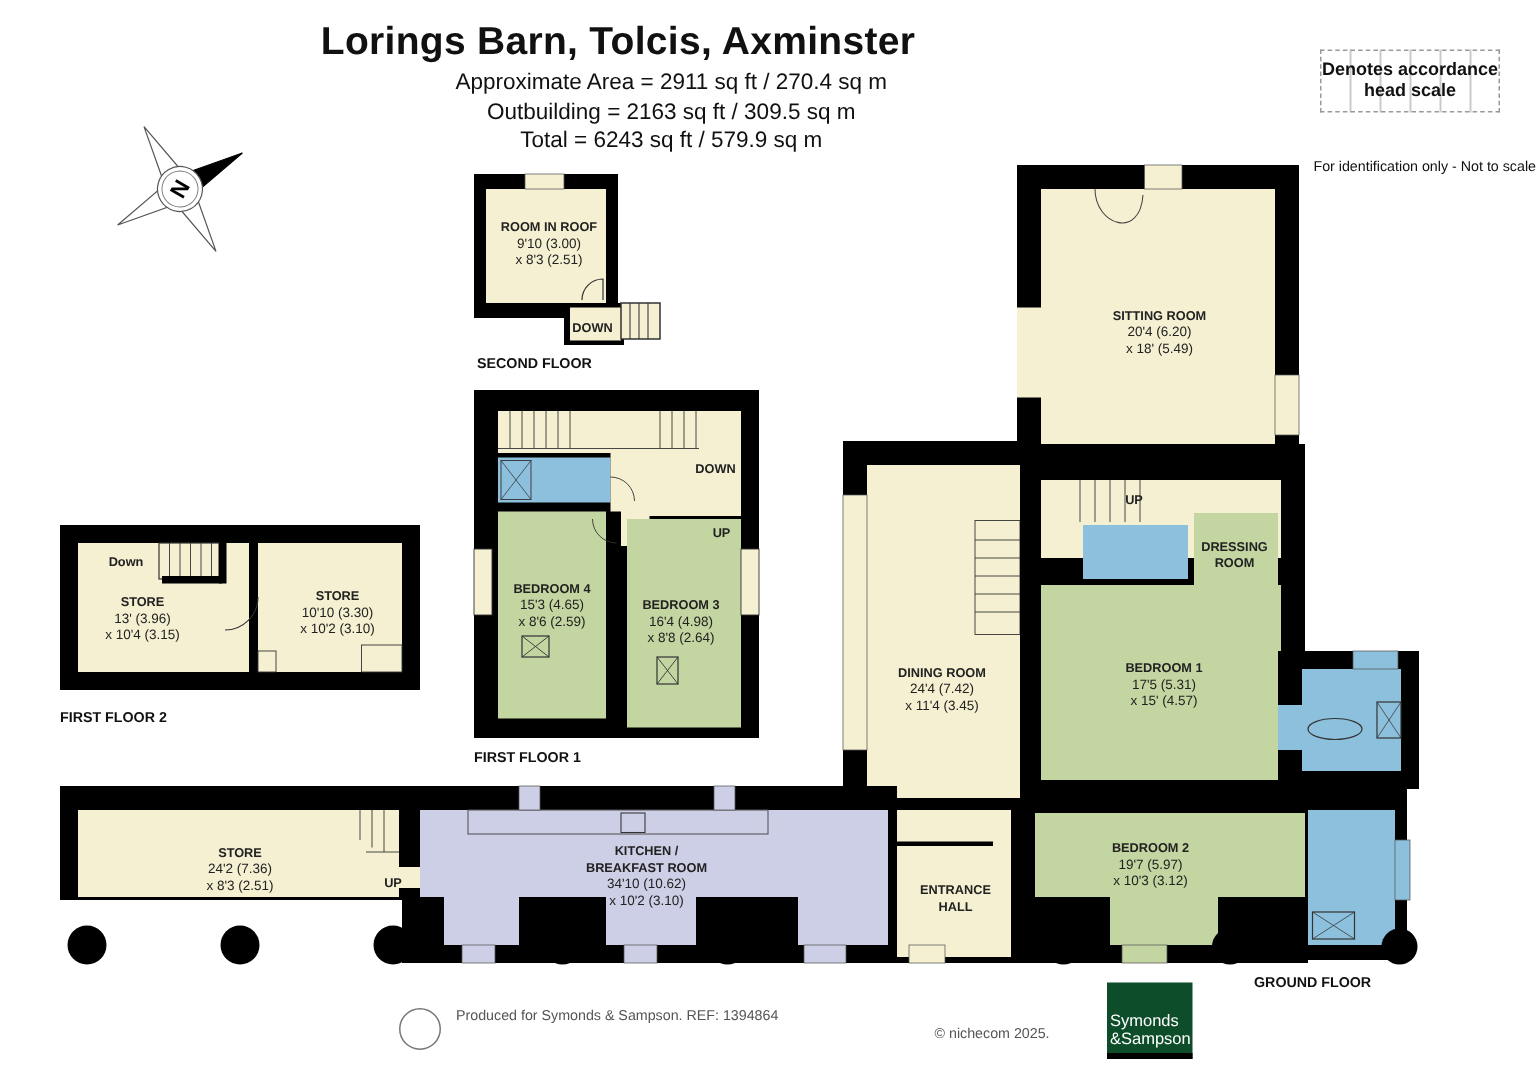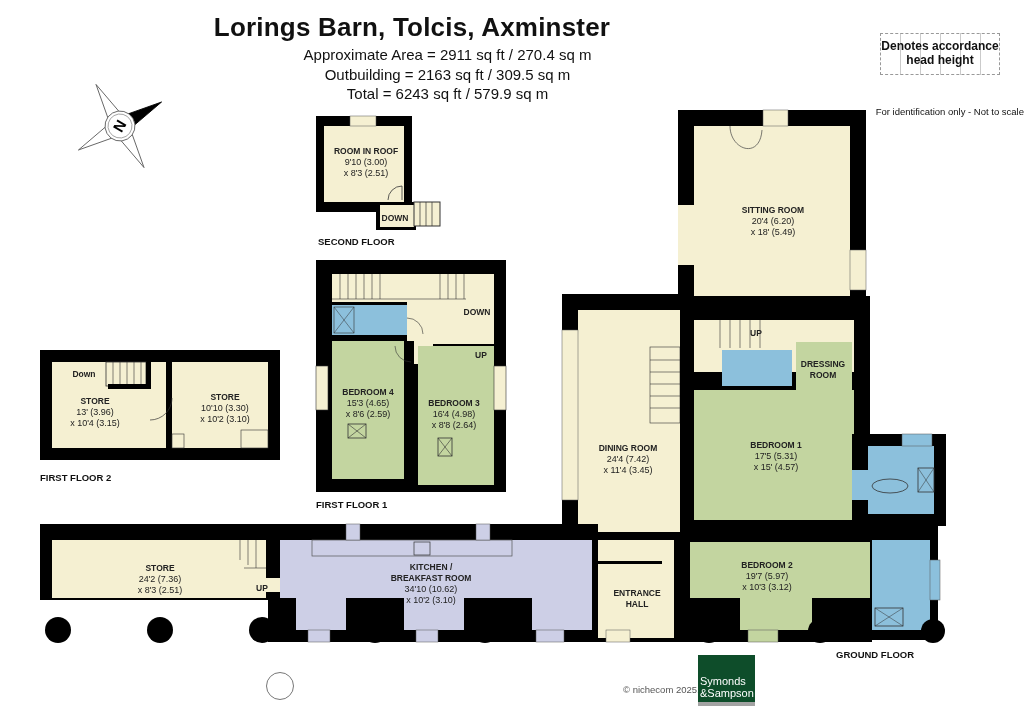--- a/index.html
+++ b/index.html
@@ -9,34 +9,34 @@
   .note { position: absolute; left: 0; width: 1024px; text-align: right; font-size: 9.5px; }
   .legend { position: absolute; left: 880px; top: 33px; width: 120px; height: 42px; border: 1px dashed #999; box-sizing: border-box; text-align: center; font-size: 12px; font-weight: bold; line-height: 14px; padding-top: 5px;
     background-image: repeating-linear-gradient(90deg, transparent 0 19px, rgba(150,150,150,0.5) 19px 20px); }
   svg.plan { position: absolute; left: 0; top: 0; }
   .room-label { font-family: "Liberation Sans", sans-serif; font-weight: bold; font-size: 8.5px; fill: #222; text-anchor: middle; }
   .room-dim { font-family: "Liberation Sans", sans-serif; font-size: 9px; fill: #222; text-anchor: middle; }
   .floor-label { font-family: "Liberation Sans", sans-serif; font-weight: bold; font-size: 9.5px; fill: #111; }
   .footer { position: absolute; left: 304px; top: 672px; font-size: 9.5px; color: #555; line-height: 12.5px; }
   .copyright { position: absolute; left: 623px; top: 684px; font-size: 9.5px; color: #555; }
   .info-icon { position: absolute; left: 266px; top: 672px; width: 28px; height: 28px; border: 1px solid #777; border-radius: 50%; box-sizing: border-box; }
-  .logo { position: absolute; left: 698px; top: 655px; width: 57px; height: 51px; background: #0e4d2a; border-bottom: 4px solid #a3a3a3; box-sizing: border-box; color: #fff; font-size: 11px; line-height: 12px; padding: 20px 0 0 2px; }
+  .logo { position: absolute; left: 738px; top: 655px; width: 57px; height: 51px; background: #0e4d2a; border-bottom: 4px solid #000000; box-sizing: border-box; color: #fff; font-size: 11px; line-height: 12px; padding: 20px 0 0 2px; }
 </style>
 </head>
 <body>
 
 <div class="title">Lorings Barn, Tolcis, Axminster</div>
 <div class="area-line" style="top:46px">Approximate Area = 2911 sq ft / 270.4 sq m</div>
 <div class="area-line" style="top:66px">Outbuilding = 2163 sq ft / 309.5 sq m</div>
 <div class="area-line" style="top:85px">Total = 6243 sq ft / 579.9 sq m</div>
 <div class="note" style="top:106px">For identification only - Not to scale</div>
 
 <div class="legend">
   <div>Denotes accordance</div>
-  <div>head height</div>
+  <div>head scale</div>
 </div>
 
 <svg class="plan" width="1024" height="724" viewBox="0 0 1024 724">
 
   <g transform="translate(120,126) rotate(-30)">
     <polygon points="0,-48 7,-10 0,0 -7,-10" fill="#fff" stroke="#555" stroke-width="0.8"></polygon>
     <polygon points="0,48 7,10 0,0 -7,10" fill="#fff" stroke="#555" stroke-width="0.8"></polygon>
     <polygon points="-48,0 -10,-7 0,0 -10,7" fill="#fff" stroke="#555" stroke-width="0.8"></polygon>
     <polygon points="48,0 10,-7 0,0 10,7" fill="#000" stroke="#000" stroke-width="0.8"></polygon>
     <circle r="15" fill="#fff" stroke="#555" stroke-width="0.8"></circle>
@@ -253,18 +253,19 @@
   <text class="room-dim" x="431" y="603">x 10'2 (3.10)</text>
   <text class="room-label" x="160" y="571">STORE</text>
   <text class="room-dim" x="160" y="582">24'2 (7.36)</text>
   <text class="room-dim" x="160" y="593">x 8'3 (2.51)</text>
   <text class="room-label" x="262" y="591">UP</text>
   <text class="floor-label" x="836" y="658">GROUND FLOOR</text>
 </svg>
 
 <div class="info-icon"></div>
 <div class="footer">
+  <div>Produced for Symonds &amp; Sampson.   REF:  1394864</div>
 </div>
 <div class="copyright">© nichecom 2025.</div>
 <div class="logo">
   <div>Symonds</div>
   <div>&amp;Sampson</div>
 </div>
 
 </body></html>

